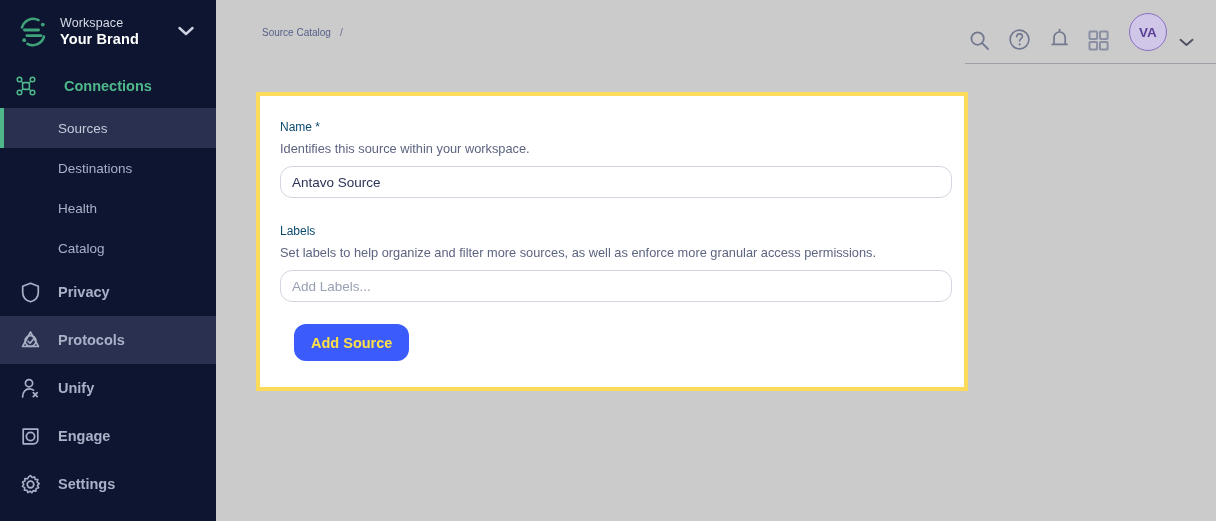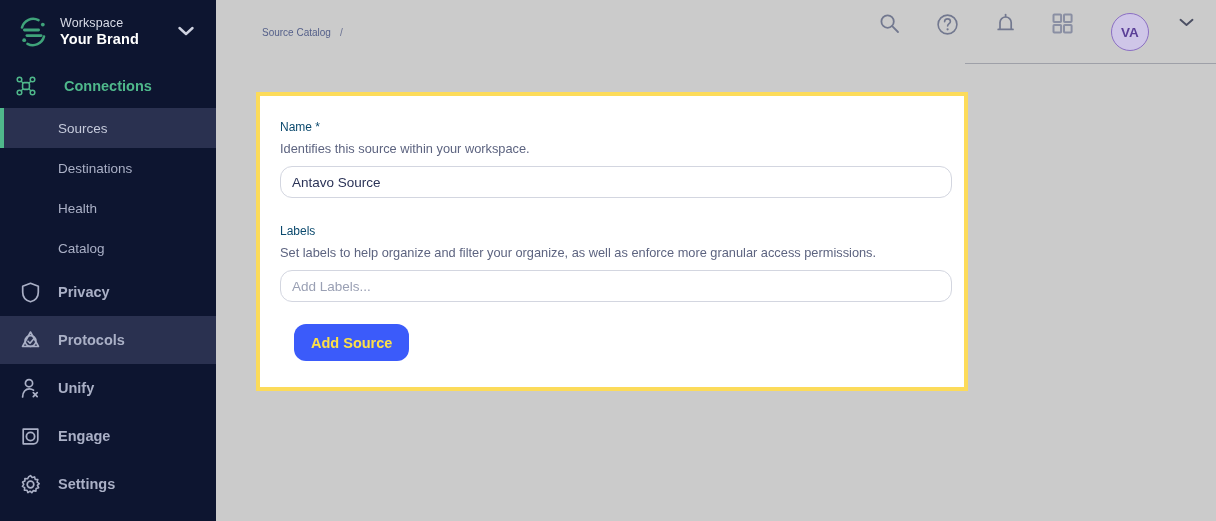--- a/index.html
+++ b/index.html
@@ -126,22 +126,22 @@
   .crumb {
     display: flex;
     align-items: flex-start;
     gap: 9px;
     font-size: 10px;
     color: #55608a;
   }
   .crumb .sep { color: #6b7293; }
   .topicons {
     display: flex;
-    align-items: flex-start;
-    gap: 36px;
+    align-items: flex-end;
+    gap: 18px;
   }
   .topicons .tbi { color: #72788f; display: flex; align-items: center; cursor: pointer; }
   .avatar {
     width: 38px; height: 38px;
     border-radius: 50%;
     background: #cfc6e8;
     border: 1.5px solid #8b6fc4;
     display: flex; align-items: center; justify-content: center;
     font-size: 13.5px; font-weight: bold;
     color: #5b3f97;
@@ -382,21 +382,21 @@
 
         <div class="field-label">Name *</div>
         <div class="field-desc">Identifies this source within your workspace.</div>
         <div class="input">
           <span>Antavo Source</span>
         </div>
 
         <div class="gap"></div>
 
         <div class="field-label">Labels</div>
-        <div class="field-desc">Set labels to help organize and filter your organize, as well as enforce more granular access permissions.</div>
+        <div class="field-desc">Set labels to help organize and filter more sources, as well as enforce more granular access permissions.</div>
         <div class="input placeholder">
           <span>Add Labels...</span>
         </div>
 
         <button class="btn">Add Source</button>
       </div>
     </div>
   </section>
 </div>
 

